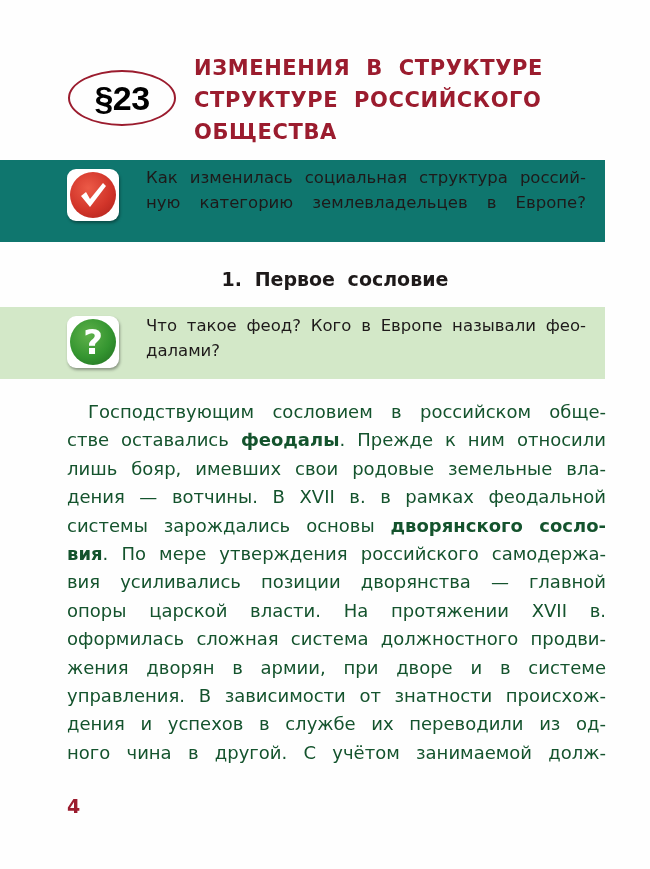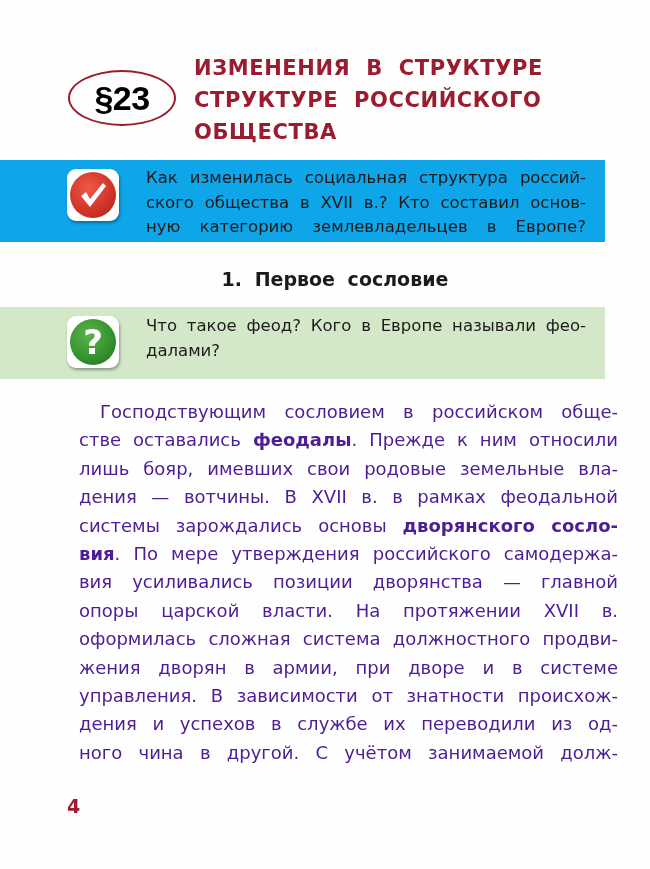--- a/index.html
+++ b/index.html
@@ -19,21 +19,21 @@
   }
   .title {
     position: absolute; left: 194px; top: 52px; width: 380px;
     color: #9b1c2e; font-family: "DejaVu Sans", sans-serif; font-weight: bold;
     font-size: 21px; line-height: 32px; letter-spacing: 0.6px;
   }
   .title div { white-space: nowrap; word-spacing: 8px; }
   .box {
     position: absolute; left: 0; width: 605px;
   }
-  .box.peach { top: 160px; height: 82px; background: #0ea5e9; }
+  .box.peach { top: 160px; height: 82px; background: #0f766e; }
   .box.green { top: 307px; height: 72px; background: #d3e8c8; }
   .icon-tile {
     position: absolute; left: 67px; width: 52px; height: 52px; background: #fff;
     border-radius: 9px; box-shadow: 1px 2px 3px rgba(0,0,0,0.35);
     display: flex; align-items: center; justify-content: center;
   }
   .peach .icon-tile { top: 9px; }
   .green .icon-tile { top: 9px; }
   .icon-circle {
     width: 46px; height: 46px; border-radius: 50%;
@@ -53,21 +53,21 @@
   .jl { text-align: justify; text-align-last: justify; white-space: nowrap; display: block; }
   .jl.last { text-align-last: left; }
   .section-heading {
     position: absolute; left: 0; width: 650px; top: 268px; text-align: center;
     font-family: "DejaVu Sans", sans-serif; font-weight: bold; font-size: 19px;
     word-spacing: 6px; color: #1e1a1a;
     padding-left: 20px; box-sizing: border-box;
   }
   .body-text {
     position: absolute; left: 67px; top: 398px; width: 539px;
-    font-size: 18px; line-height: 28.4px; color: #4c1d95; margin-left: 12px;
+    font-size: 18px; line-height: 28.4px; color: #14532d;
   }
   .body-text .jl { overflow: visible; }
   .body-text .indent { padding-left: 21px; }
   b { font-weight: bold; }
   .page-number {
     position: absolute; left: 67px; top: 795px; color: #9b1c2e;
     font-family: "DejaVu Sans", sans-serif; font-weight: bold; font-size: 19px;
   }
 </style>
 </head>
@@ -86,21 +86,20 @@
 <div class="box peach">
   <div class="icon-tile">
     <div class="icon-circle red">
       <svg width="30" height="28" viewBox="0 0 30 28">
         <path d="M3 15 L8 11 L12 18 L25 2 L28 5 L12 26 Z" fill="#ffffff"></path>
       </svg>
     </div>
   </div>
   <div class="box-text">
     <span class="jl">Как изменилась социальная структура россий-</span>
-    <span class="jl">ского общества в XVII в.? Кто составил основ-</span>
     <span class="jl">ную категорию землевладельцев в Европе?</span>
   </div>
 </div>
 
 <div class="section-heading">1. Первое сословие</div>
 
 <div class="box green">
   <div class="icon-tile">
     <div class="icon-circle grn">
       <span class="glyph" style="font-size:34px;">?</span>

